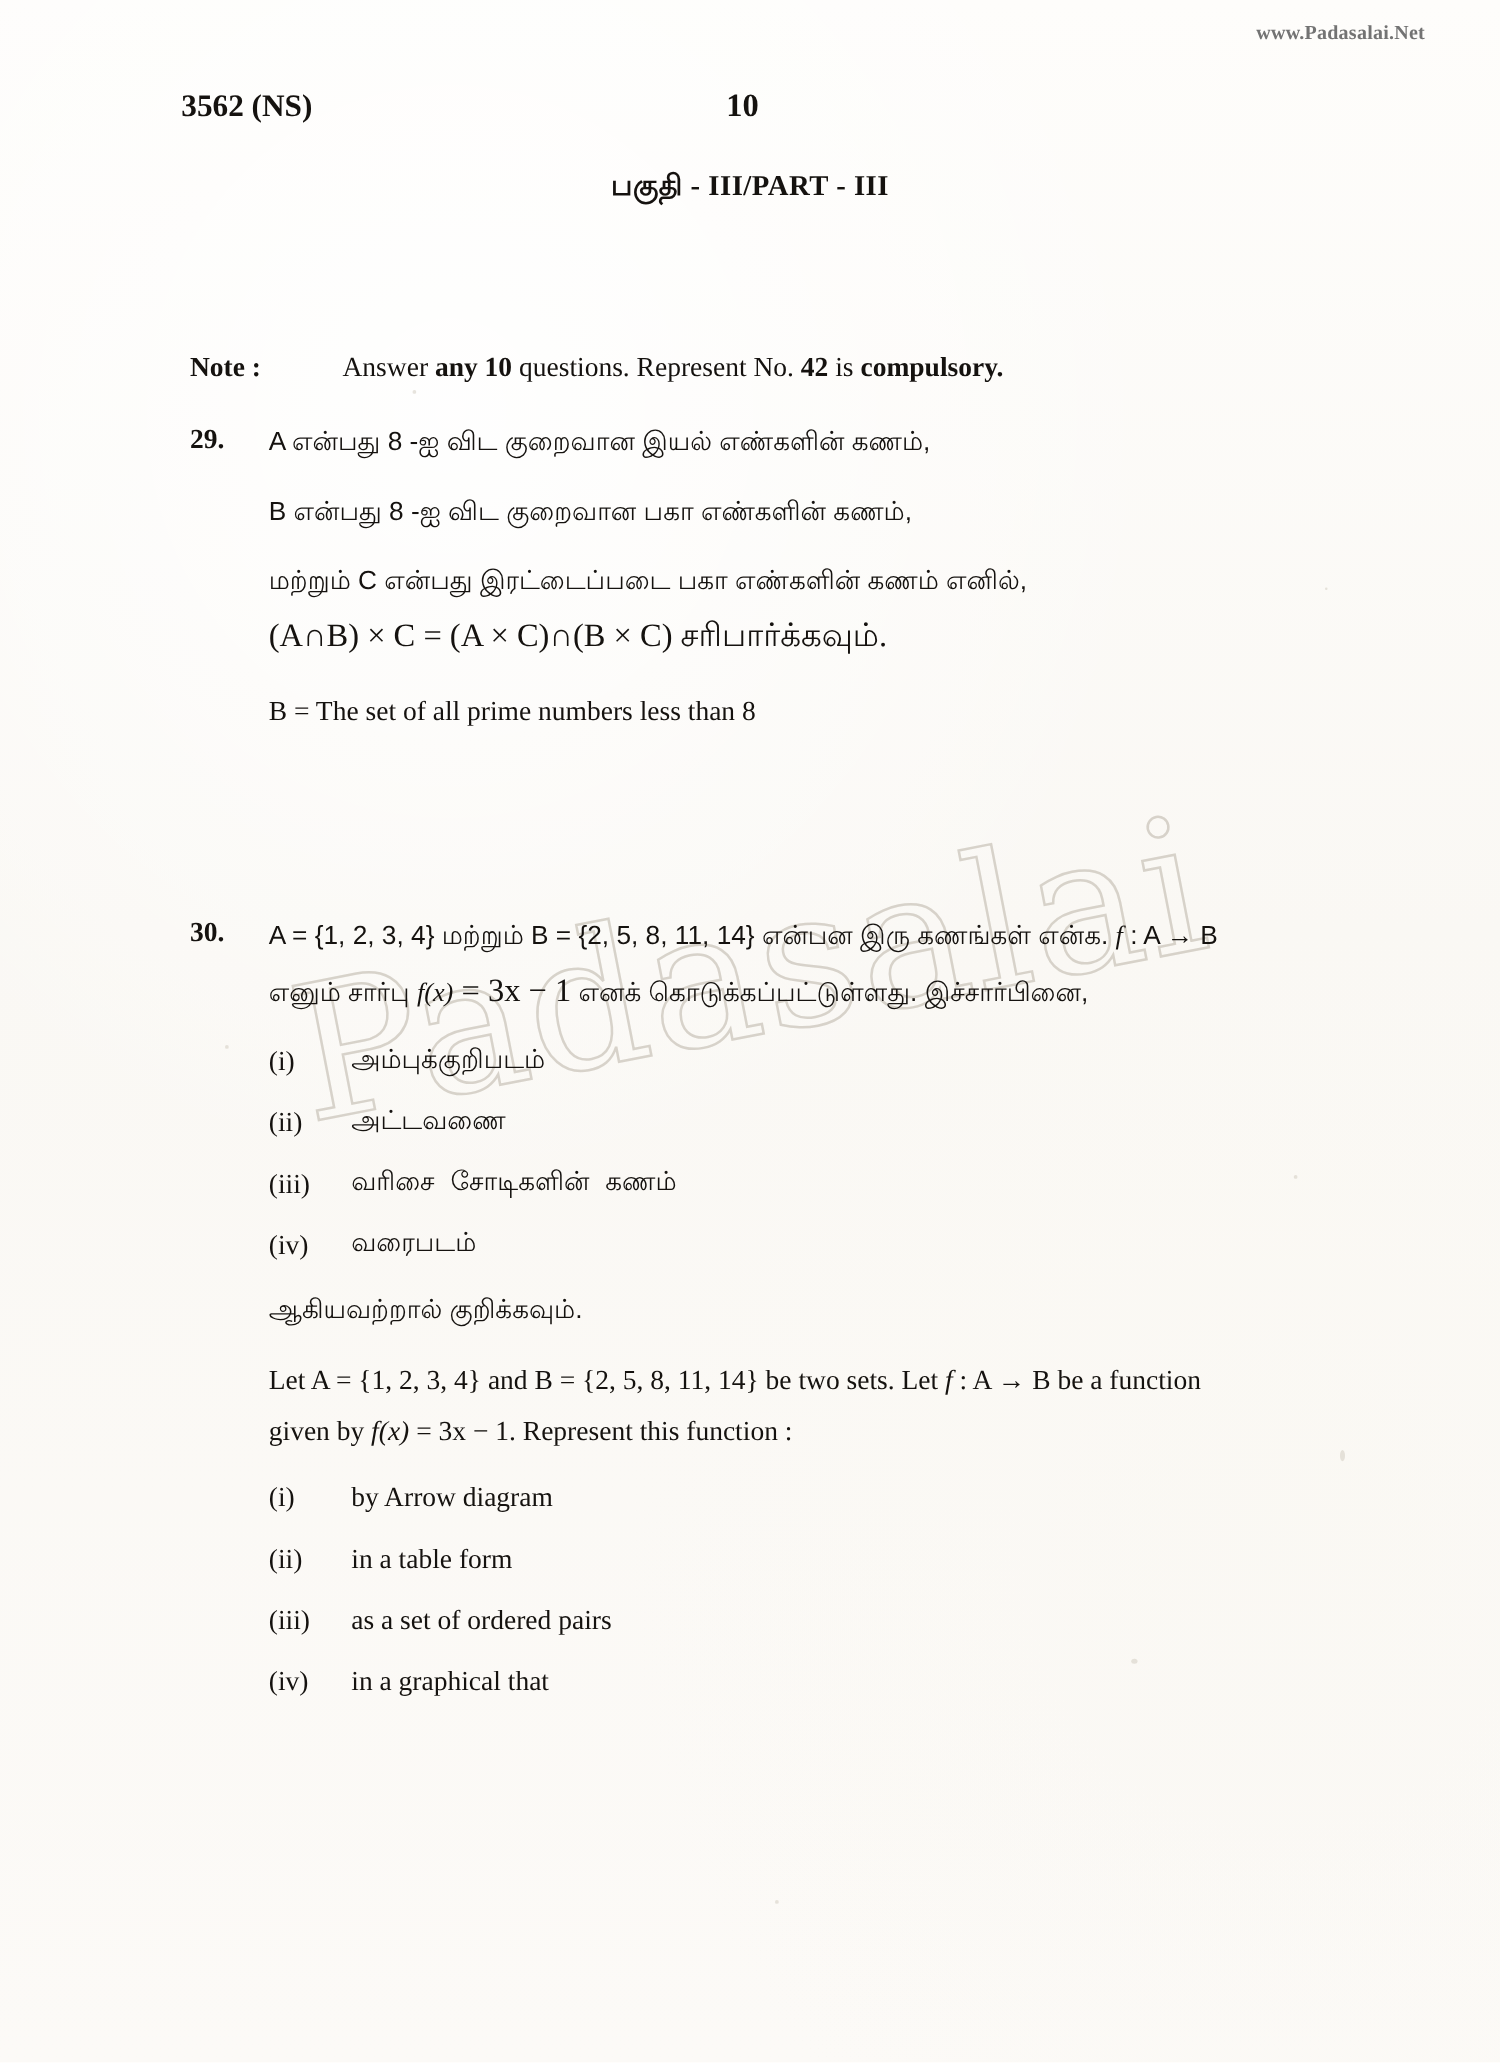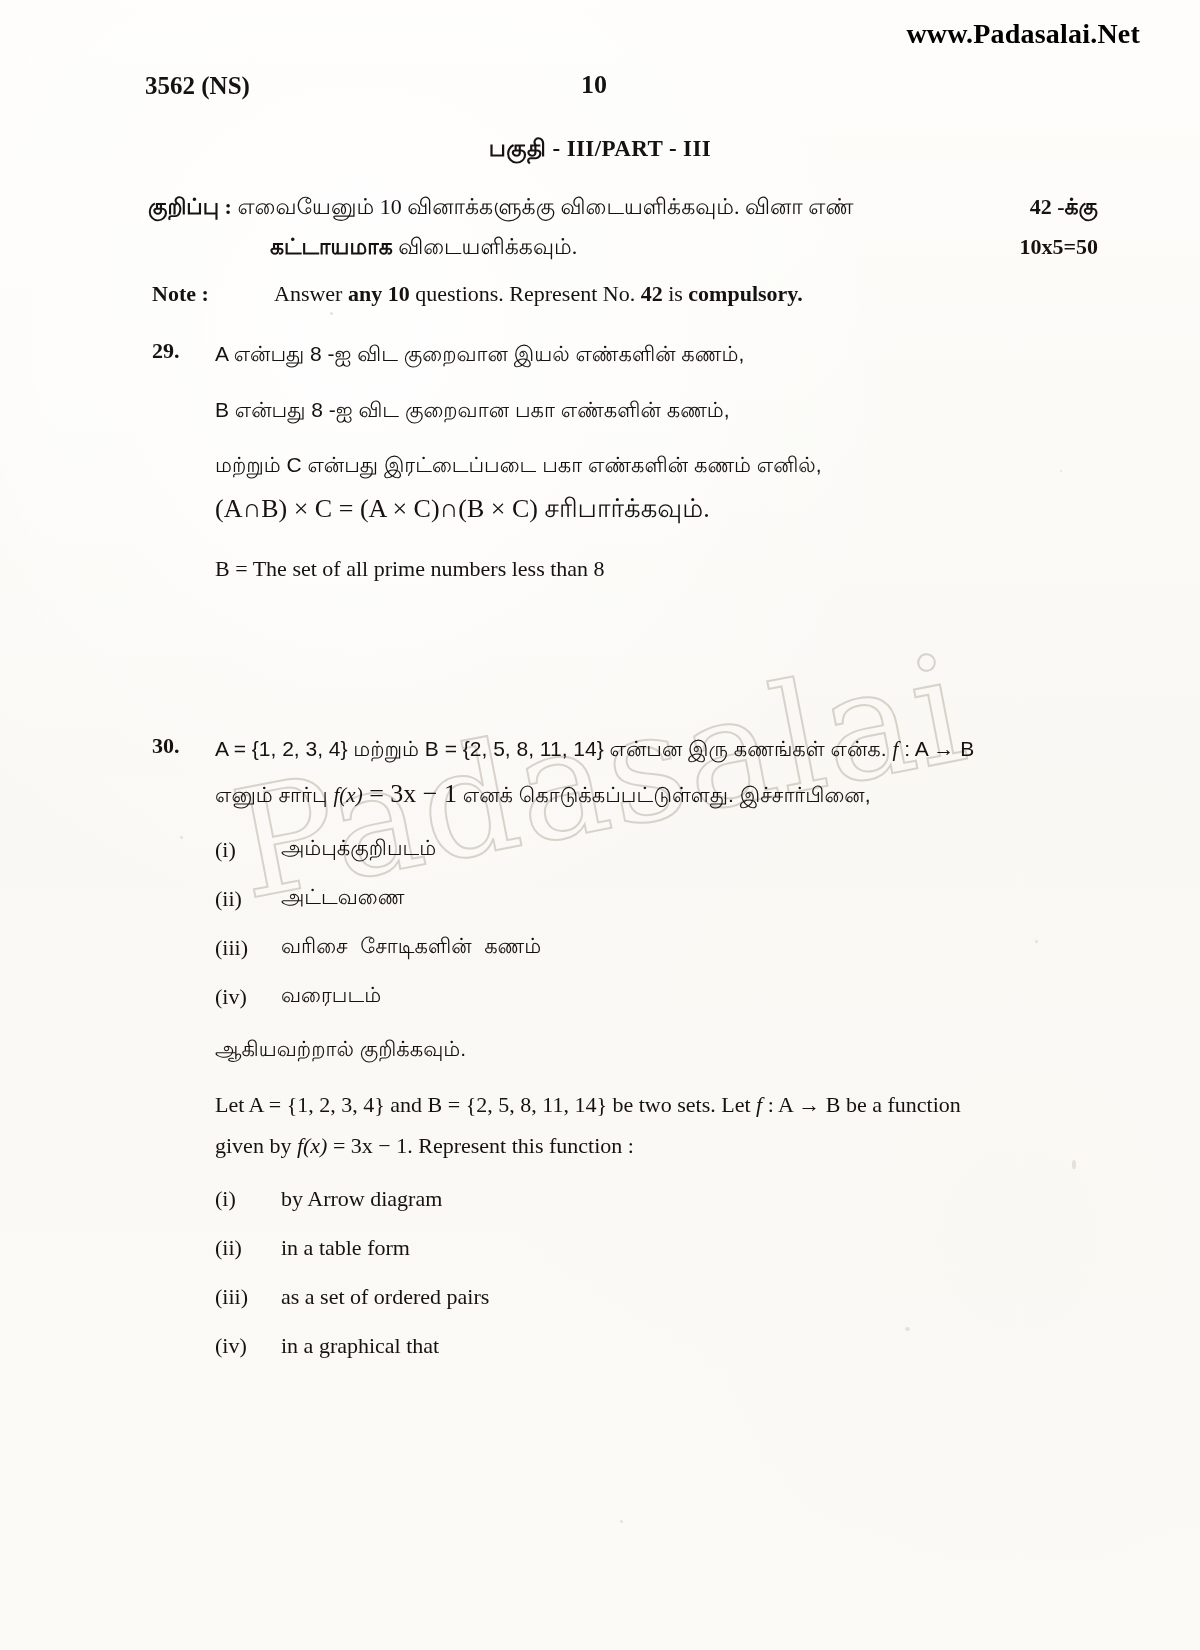--- a/index.html
+++ b/index.html
@@ -55,23 +55,23 @@
     pointer-events: none;
     user-select: none;
   }
 
   
   .site-mark {
     position: absolute;
     right: 60px;
     top: 18px;
     font-family: "Liberation Serif", serif;
-    font-size: 28px;
-    font-weight: 700;
-    color: #000000;
+    font-size: 16px;
+    font-weight: 700;
+    color: #737373;
     letter-spacing: .2px;
   }
   .paper-code {
     position: absolute;
     left: 145px;
     top: 72px;
     font-size: 25px;
     font-weight: 700;
   }
   .page-no {
@@ -207,32 +207,20 @@
 
   <div class="big-watermark">Padasalai</div>
 
   <div class="site-mark">www.Padasalai.Net</div>
 
   <div class="paper-code">3562 (NS)</div>
   <div class="page-no">10</div>
 
   <div class="part-title">பகுதி - III/PART - III</div>
 
-  <div class="note-ta">
-    <div class="row1">
-      <span><span class="lbl">குறிப்பு :</span>
-      <span class="seg">எவையேனும் 10 வினாக்களுக்கு விடையளிக்கவும். வினா எண்</span></span>
-      <span>42 -க்கு</span>
-    </div>
-    <div class="row2">
-      <span class="txt"><b>கட்டாயமாக</b>
-        <span>விடையளிக்கவும்.</span></span>
-      <span class="marks">10x5=50</span>
-    </div>
-  </div>
 
   <div class="note-en">
     <span class="lbl">Note :</span><span>Answer </span><b>any 10</b><span> questions. Represent No. </span><b>42</b><span> is </span><b>compulsory.</b>
   </div>
 
   <div class="q" style="top:338px;">
     <div class="q-num">29.</div>
     <div class="q-body">
       <div class="line ta">A என்பது 8 -ஐ விட குறைவான இயல் எண்களின் கணம்,</div>
       <div class="line ta">B என்பது 8 -ஐ விட குறைவான பகா எண்களின் கணம்,</div>

